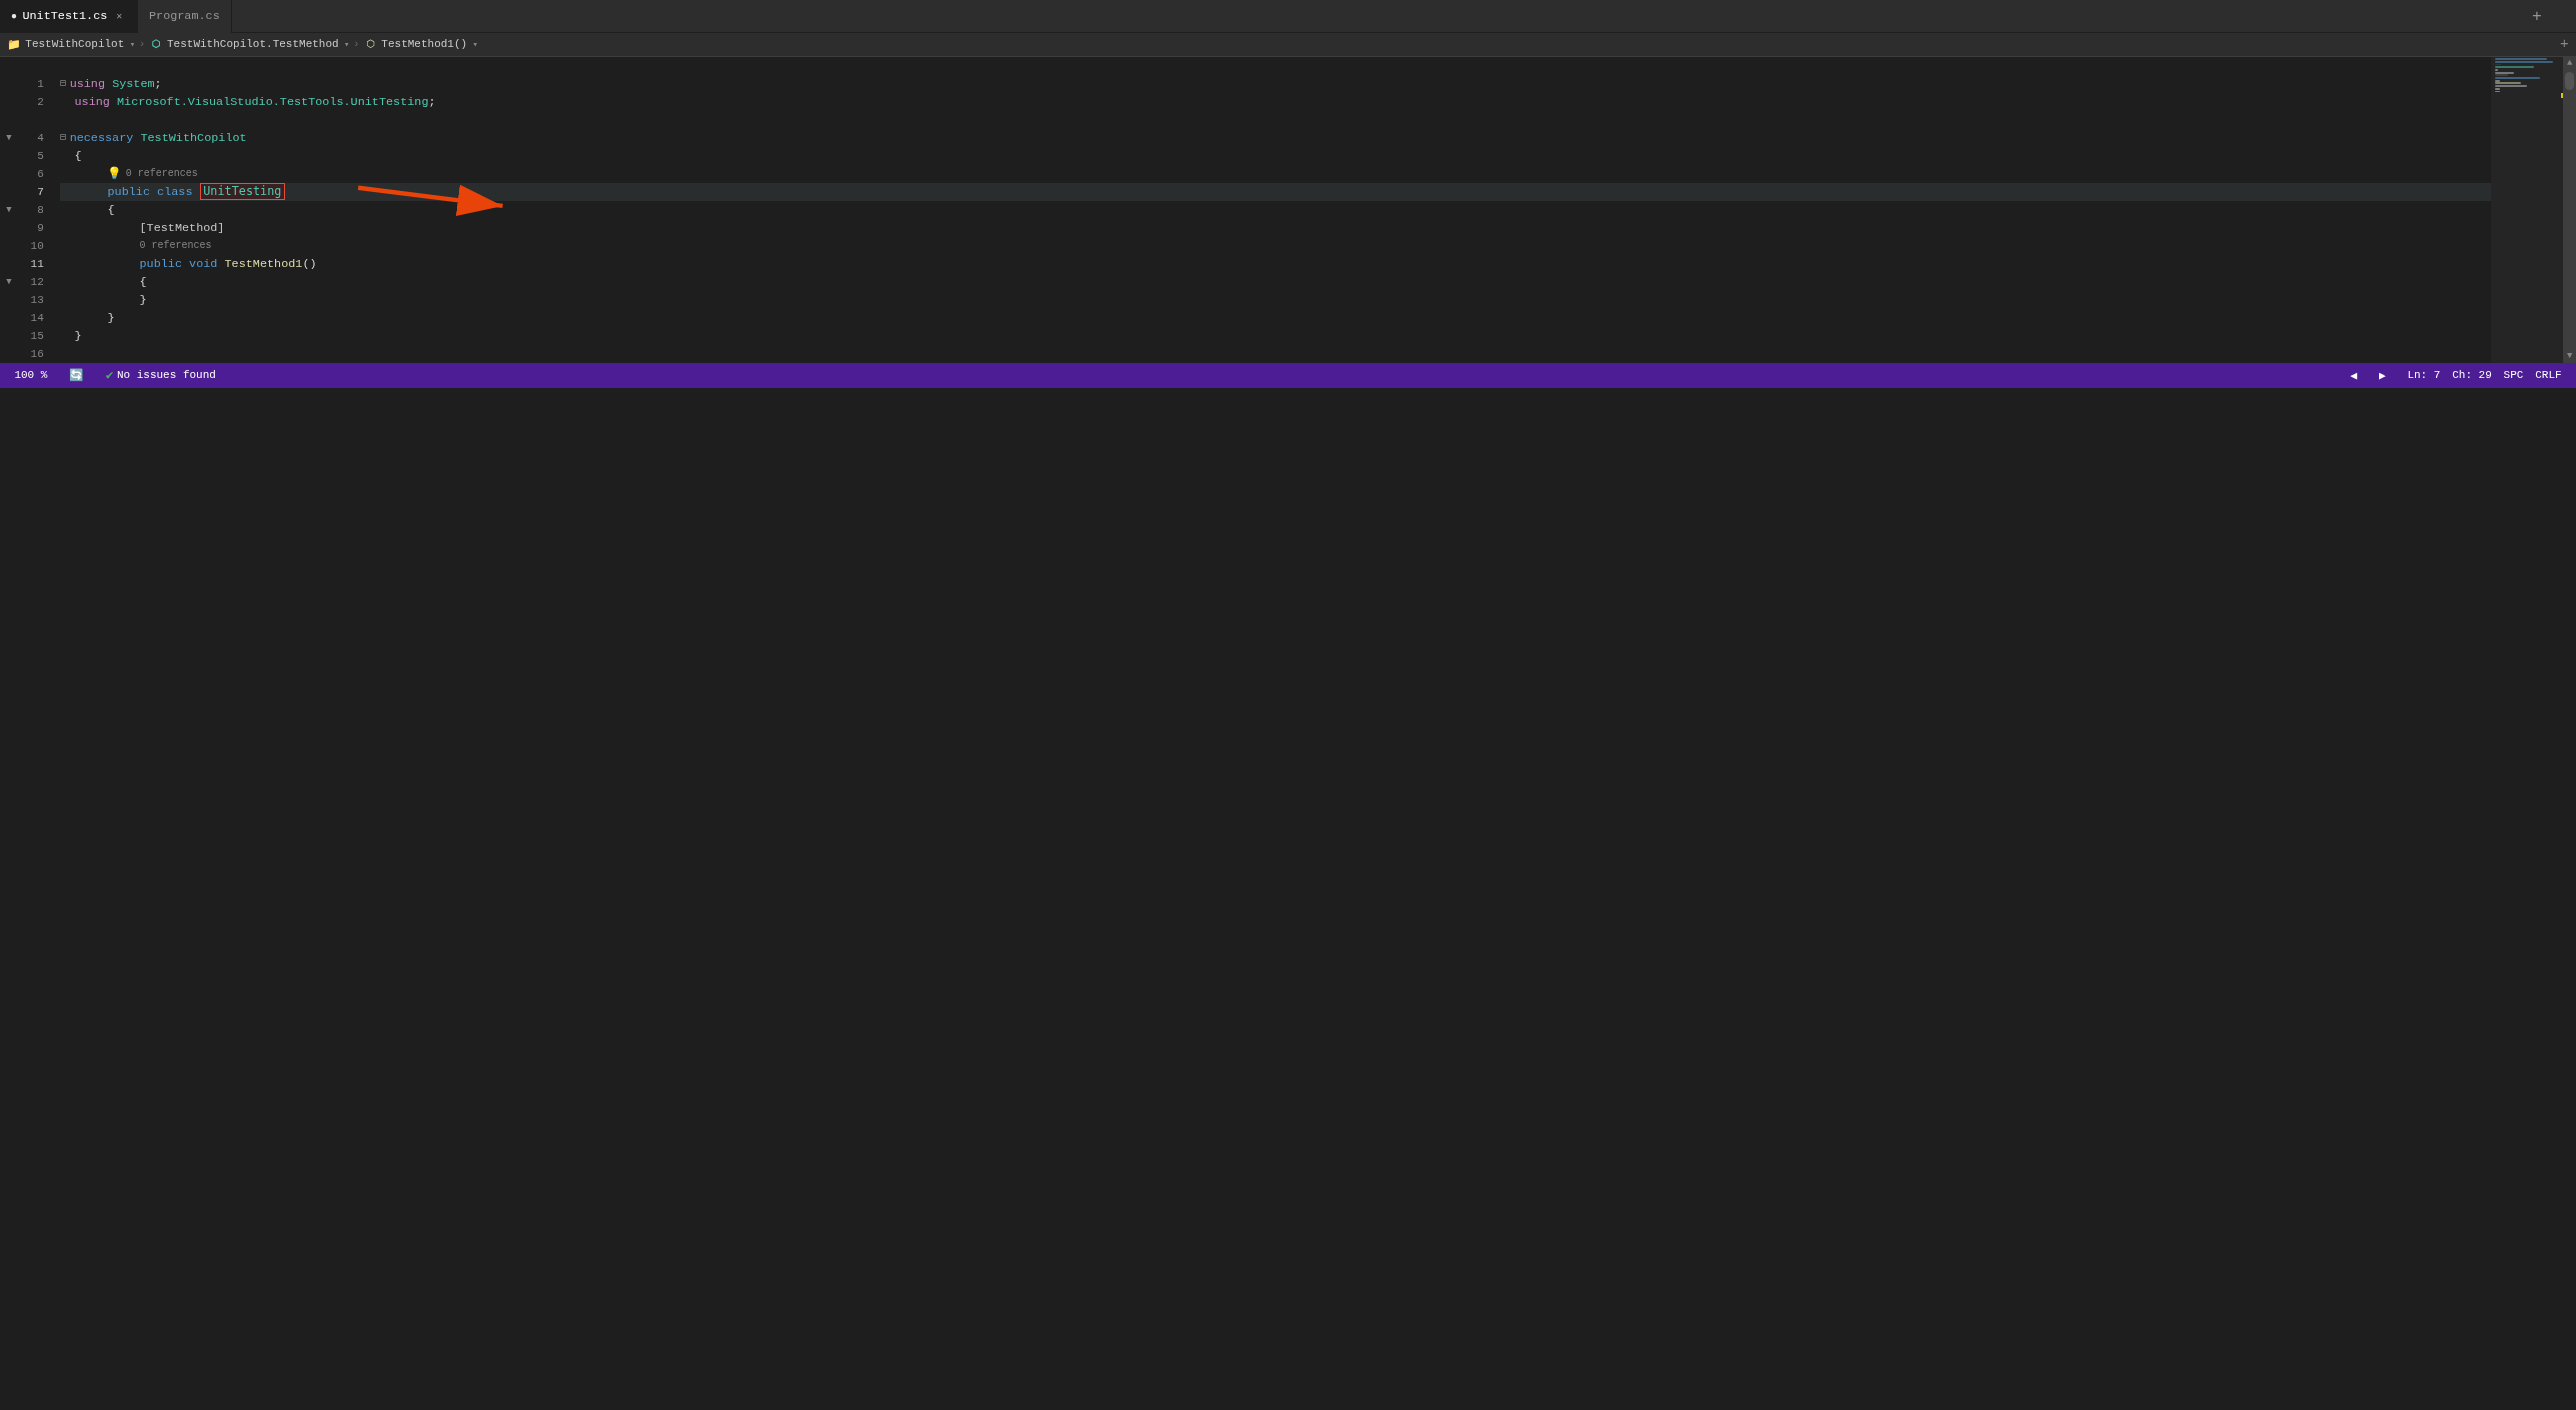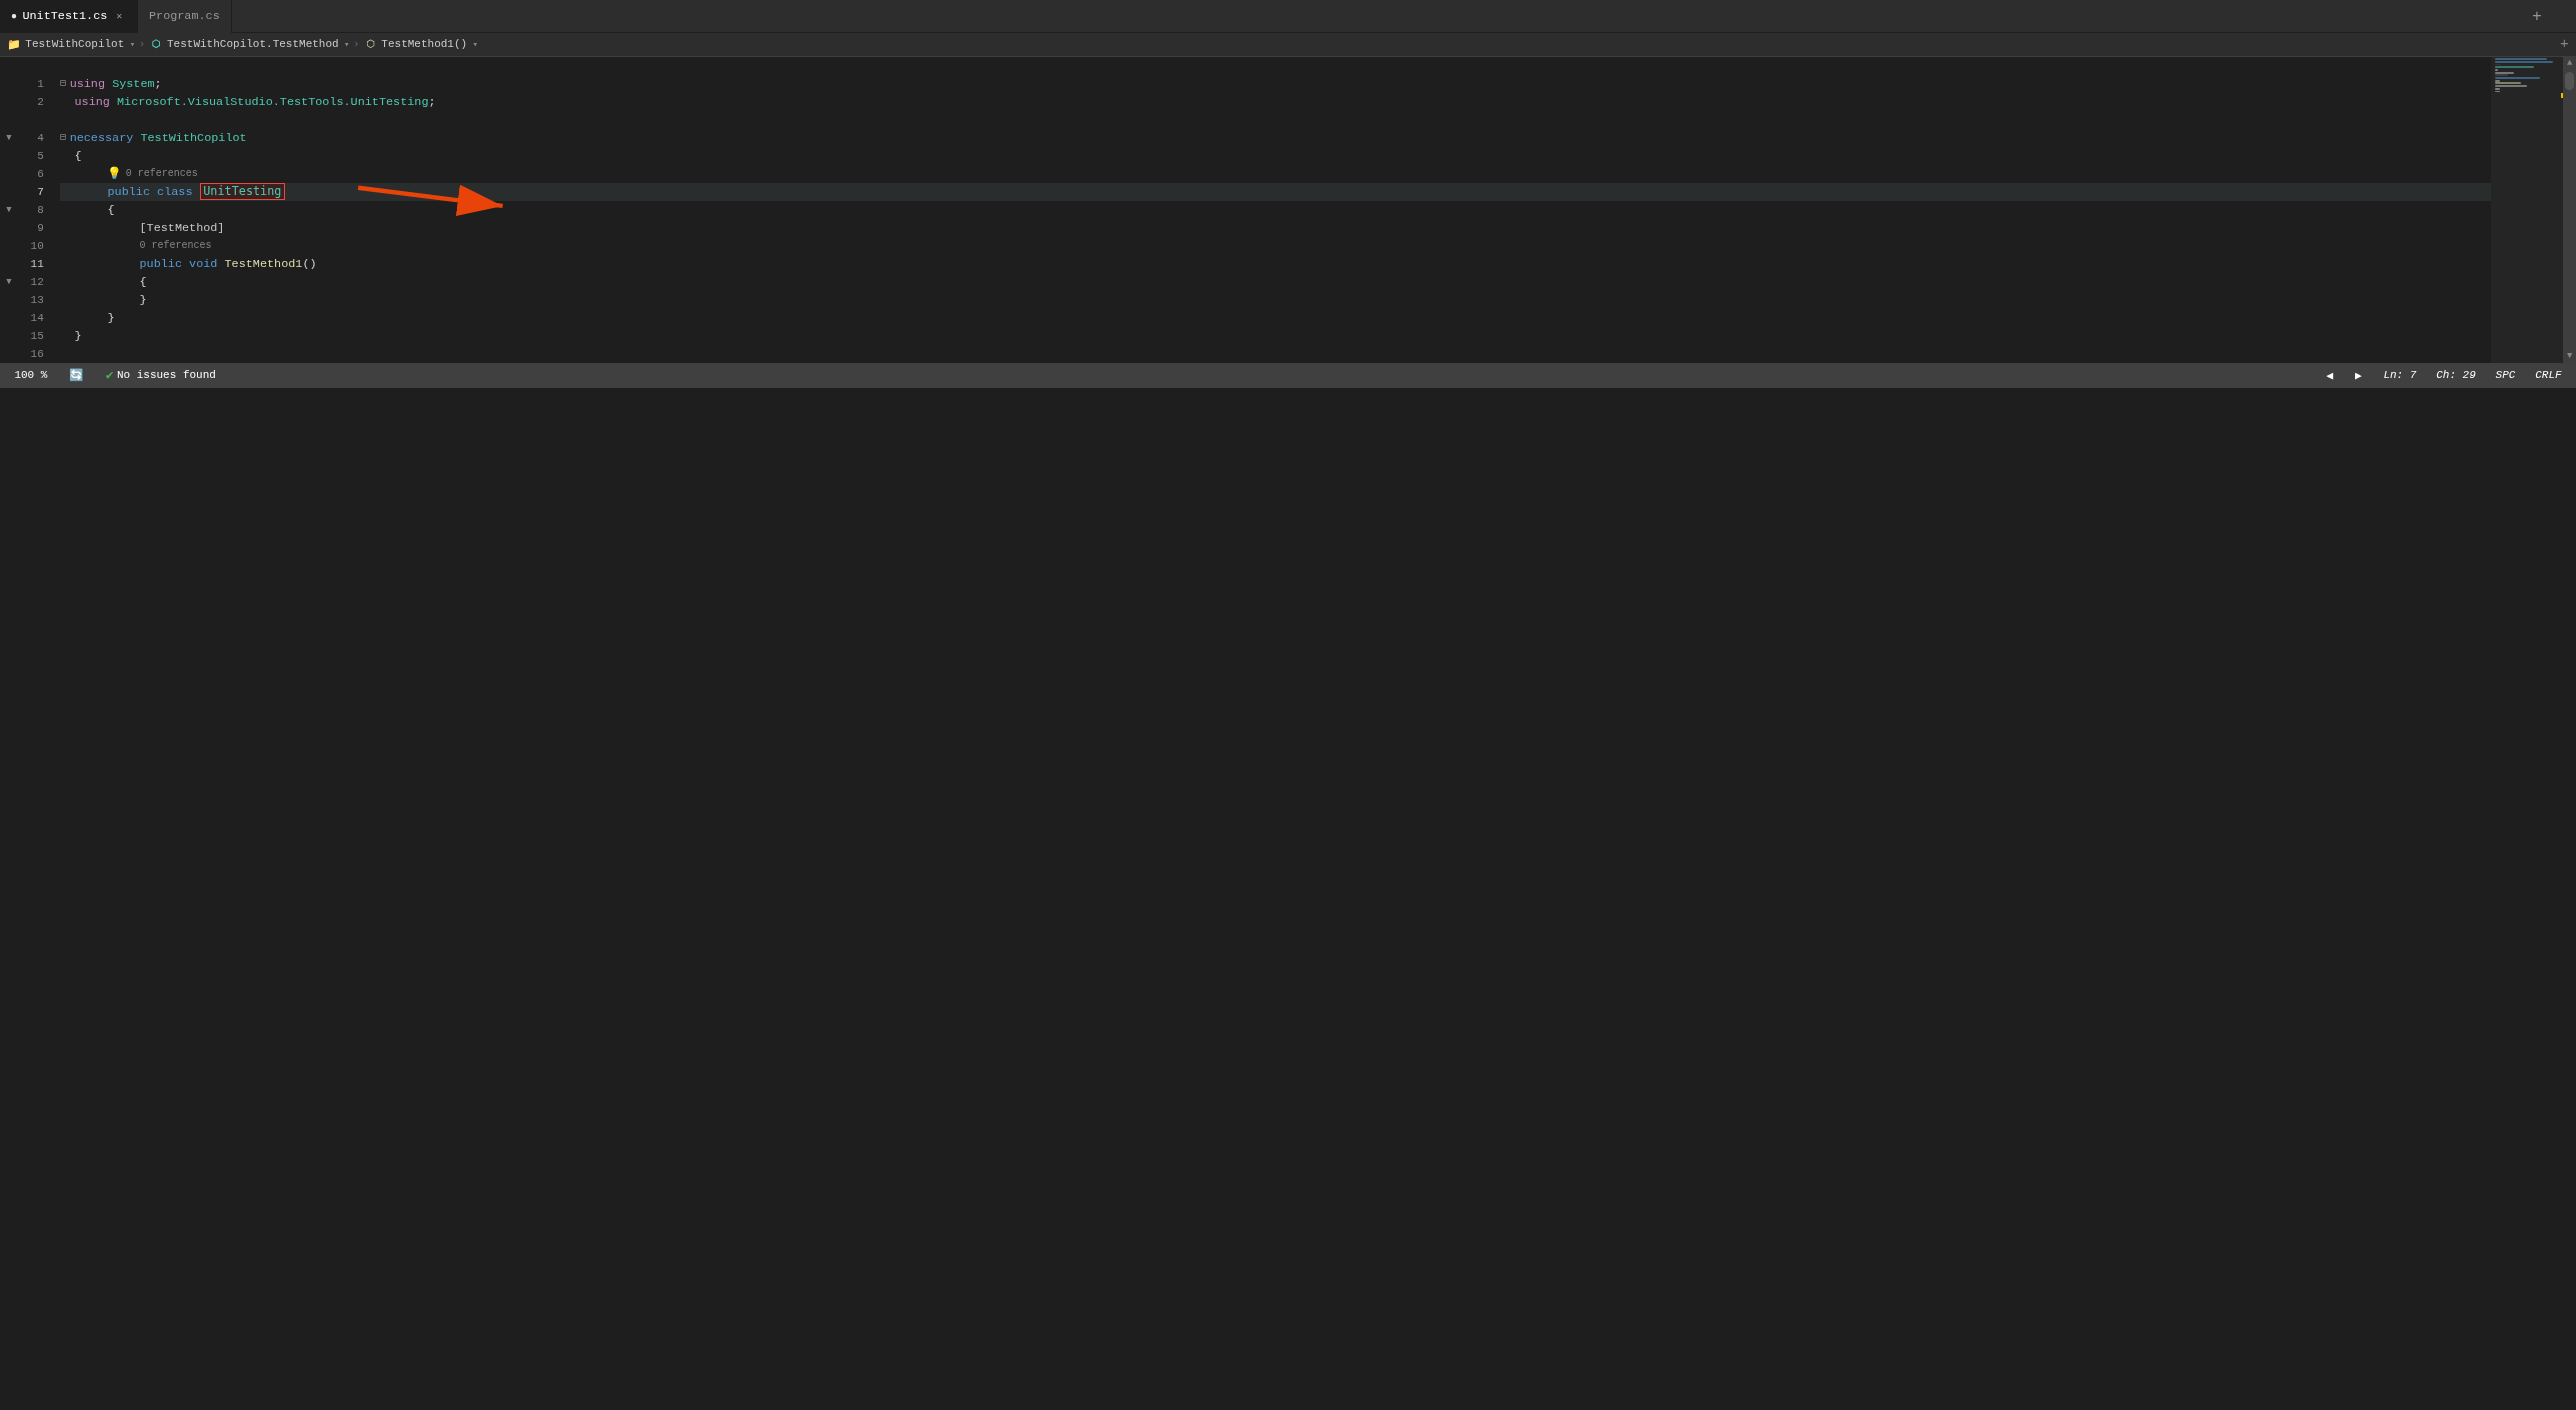--- a/index.html
+++ b/index.html
@@ -183,43 +183,42 @@
       font-size: 9px;
       cursor: pointer;
       padding: 1.8px;
       text-align: center;
       width: 100%;
     }
 
     
     .status-bar {
       height: 25px;
-      background: #404040;
+      background: #4c1d95;
       display: flex;
       align-items: center;
       padding: 0 9px;
       font-size: 11px;
       color: #ffffff;
       flex-shrink: 0;
       gap: 11px;
     }
     .status-section {
       display: flex;
       align-items: center;
       gap: 3.6px;
       cursor: pointer;
       padding: 0 5.4px;
       height: 100%;
     }
     .status-right {
       margin-left: auto;
       display: flex;
       align-items: center;
-      gap: 9px;
-      font-style: italic;
+      gap: 1px;
     }
     .no-issues-icon {
       color: #4caf50;
       font-size: 12.7px;
     }
 
     
     .minimap {
       width: 72px;
       background: #252526;

